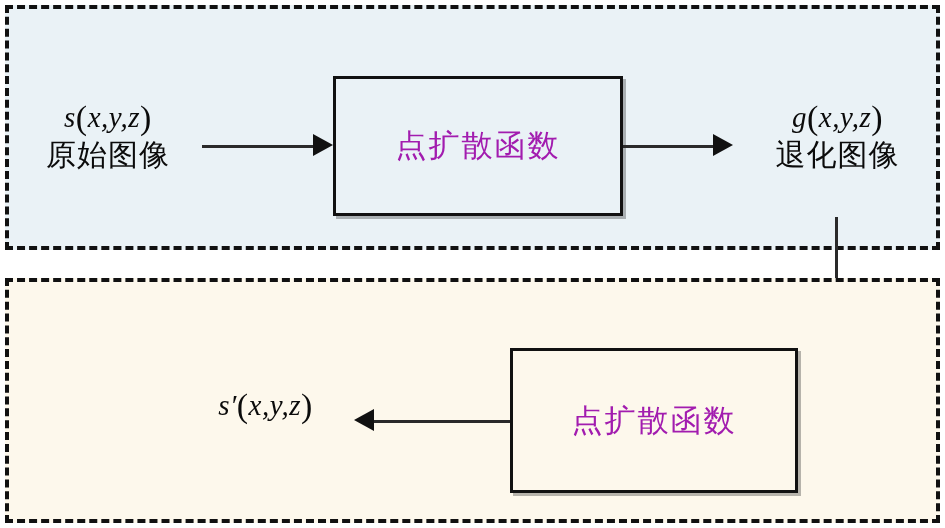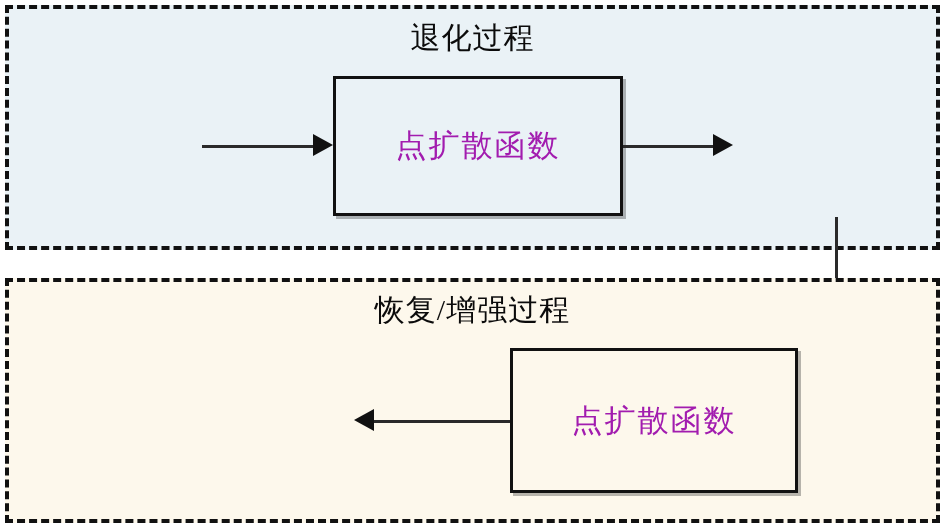--- a/index.html
+++ b/index.html
@@ -153,41 +153,48 @@
   #conn-psf-restored      { left: 372px; top: 420px; width: 140px; }
   #conn-psf-restored-head { left: 354px; top: 409px; }
 </style>
 </head>
 <body>
 
 <div id="canvas">
 
   <div class="panel" id="panel-degradation"></div>
 
-  <div class="panel-title" id="title-degradation">退化过程</div>
-
+
+  <div class="sig-label" id="label-source">
+    <span class="sig-math"><span>s</span><span></span><span class="paren">(</span><span>x,y,z</span><span class="paren">)</span></span>
+    <span class="sig-cn">原始图像</span>
+  </div>
 
   <div class="line-h" id="conn-source-psf"></div>
   <div class="arrow-head arrow-right" id="conn-source-psf-head"></div>
 
   <div class="proc-box" id="box-psf-top">点扩散函数</div>
 
   <div class="line-h" id="conn-psf-degraded"></div>
   <div class="arrow-head arrow-right" id="conn-psf-degraded-head"></div>
 
+  <div class="sig-label" id="label-degraded">
+    <span class="sig-math"><span>g</span><span></span><span class="paren">(</span><span>x,y,z</span><span class="paren">)</span></span>
+    <span class="sig-cn">退化图像</span>
+  </div>
 
   <div class="line-v" id="conn-feedback-vert"></div>
   <div class="line-h" id="conn-feedback-horz"></div>
   <div class="arrow-head arrow-left" id="conn-feedback-head"></div>
 
   <div class="panel" id="panel-restoration"></div>
 
-  <div class="panel-title" id="title-restoration">恢复/增强过程</div>
 
   <div class="sig-label" id="label-restored">
+    <span class="sig-math"><span>s</span><span>′</span><span class="paren">(</span><span>x,y,z</span><span class="paren">)</span></span>
   </div>
 
   <div class="line-h" id="conn-psf-restored"></div>
   <div class="arrow-head arrow-left" id="conn-psf-restored-head"></div>
 
   <div class="proc-box" id="box-psf-bottom">点扩散函数</div>
 
 </div>
 
 </body></html>

